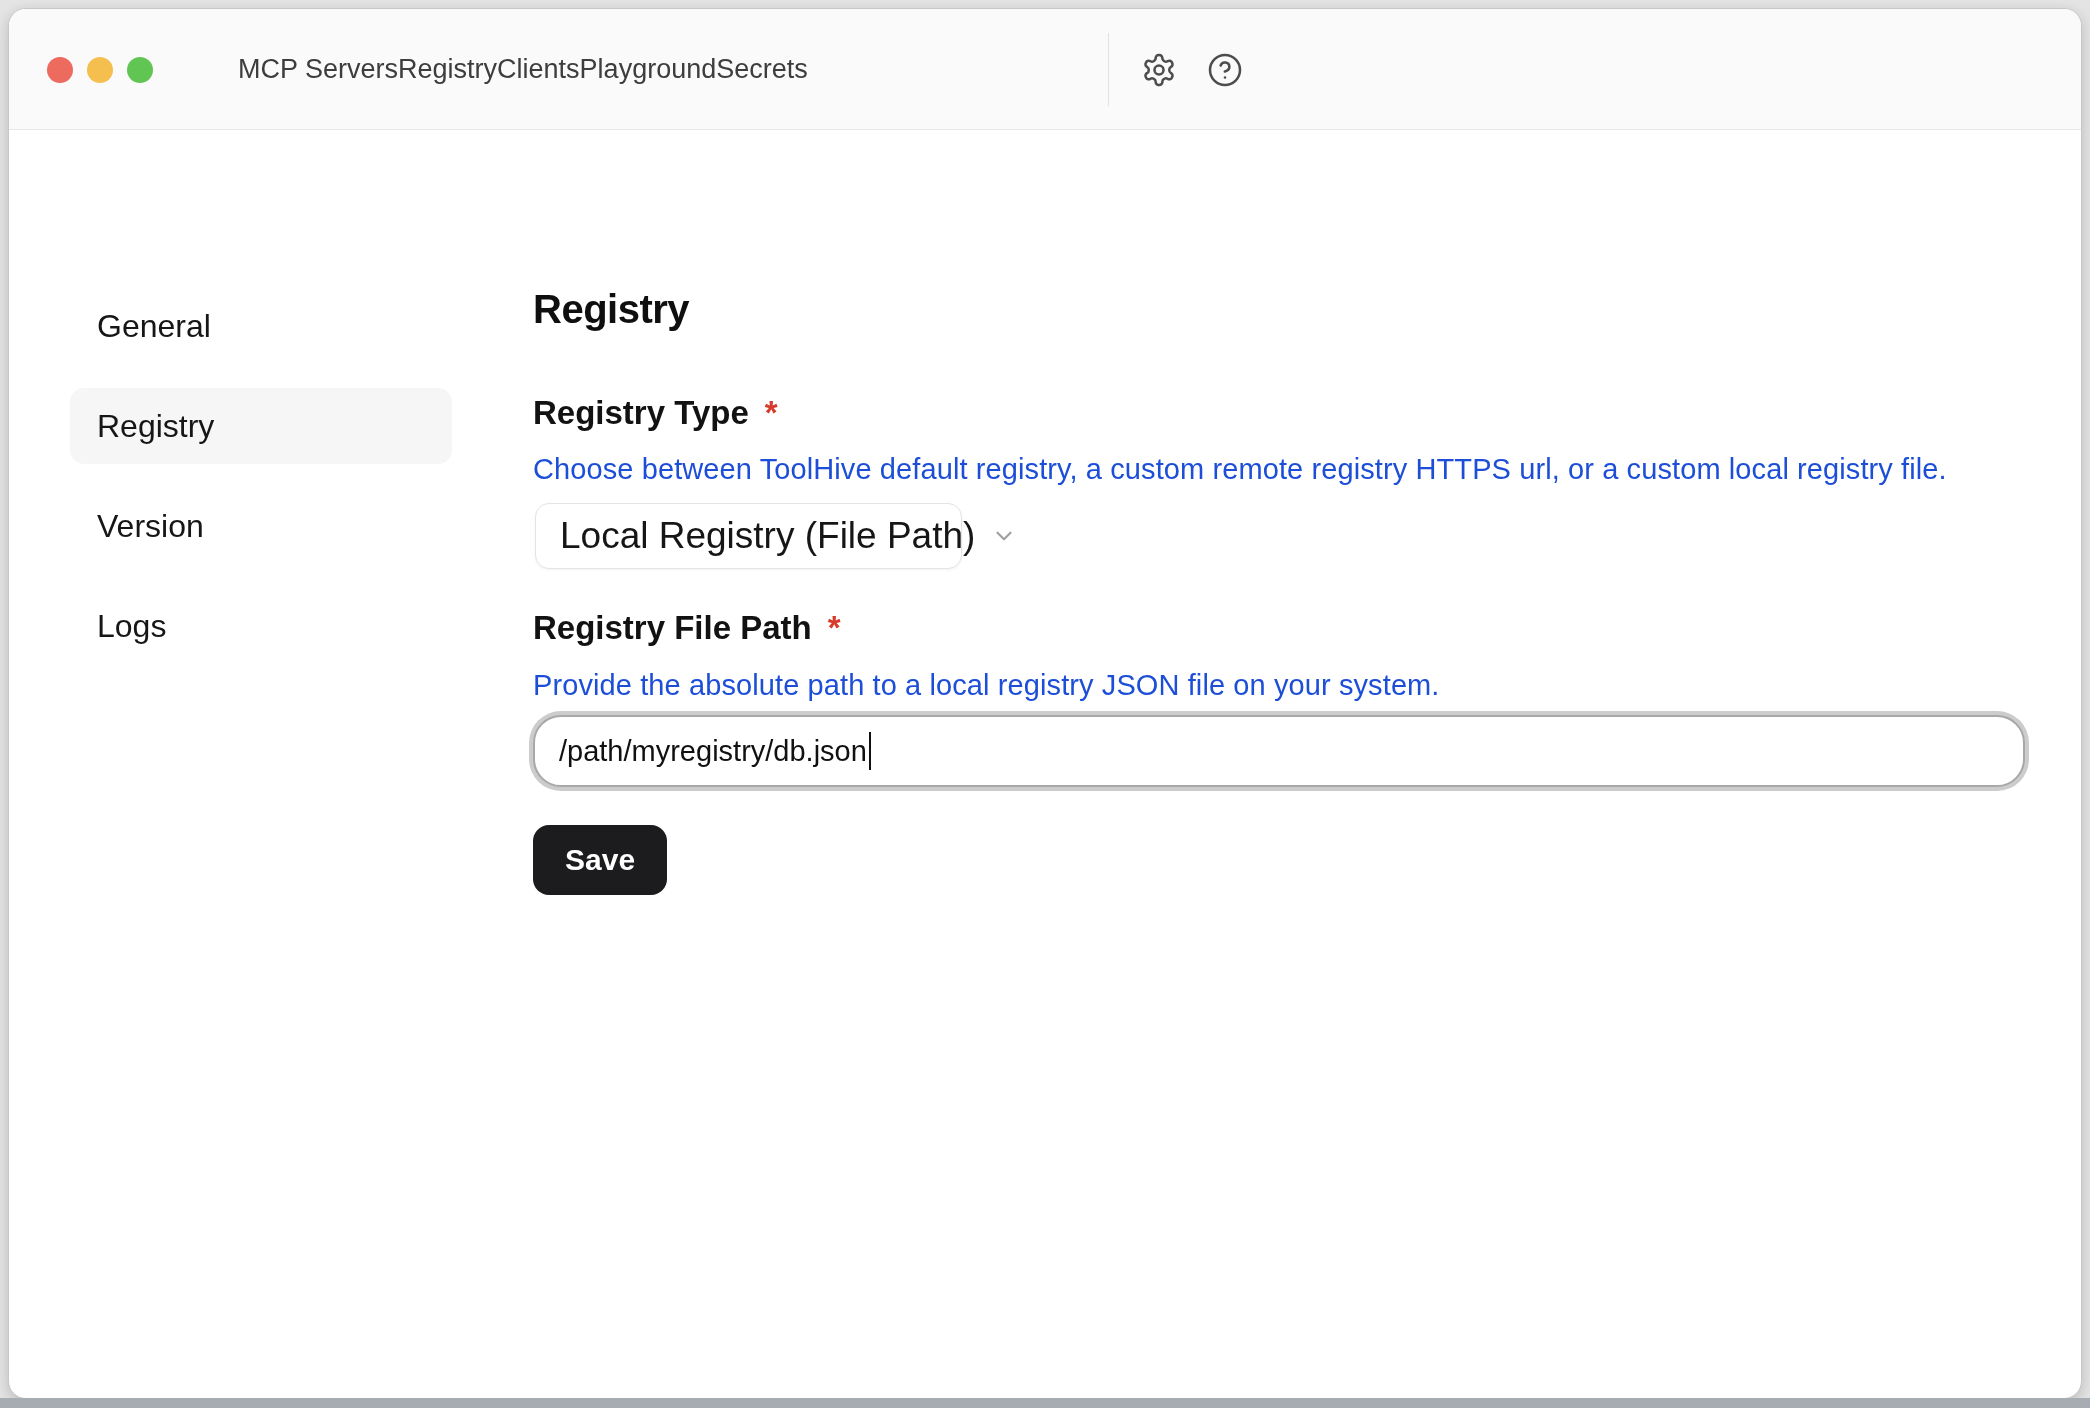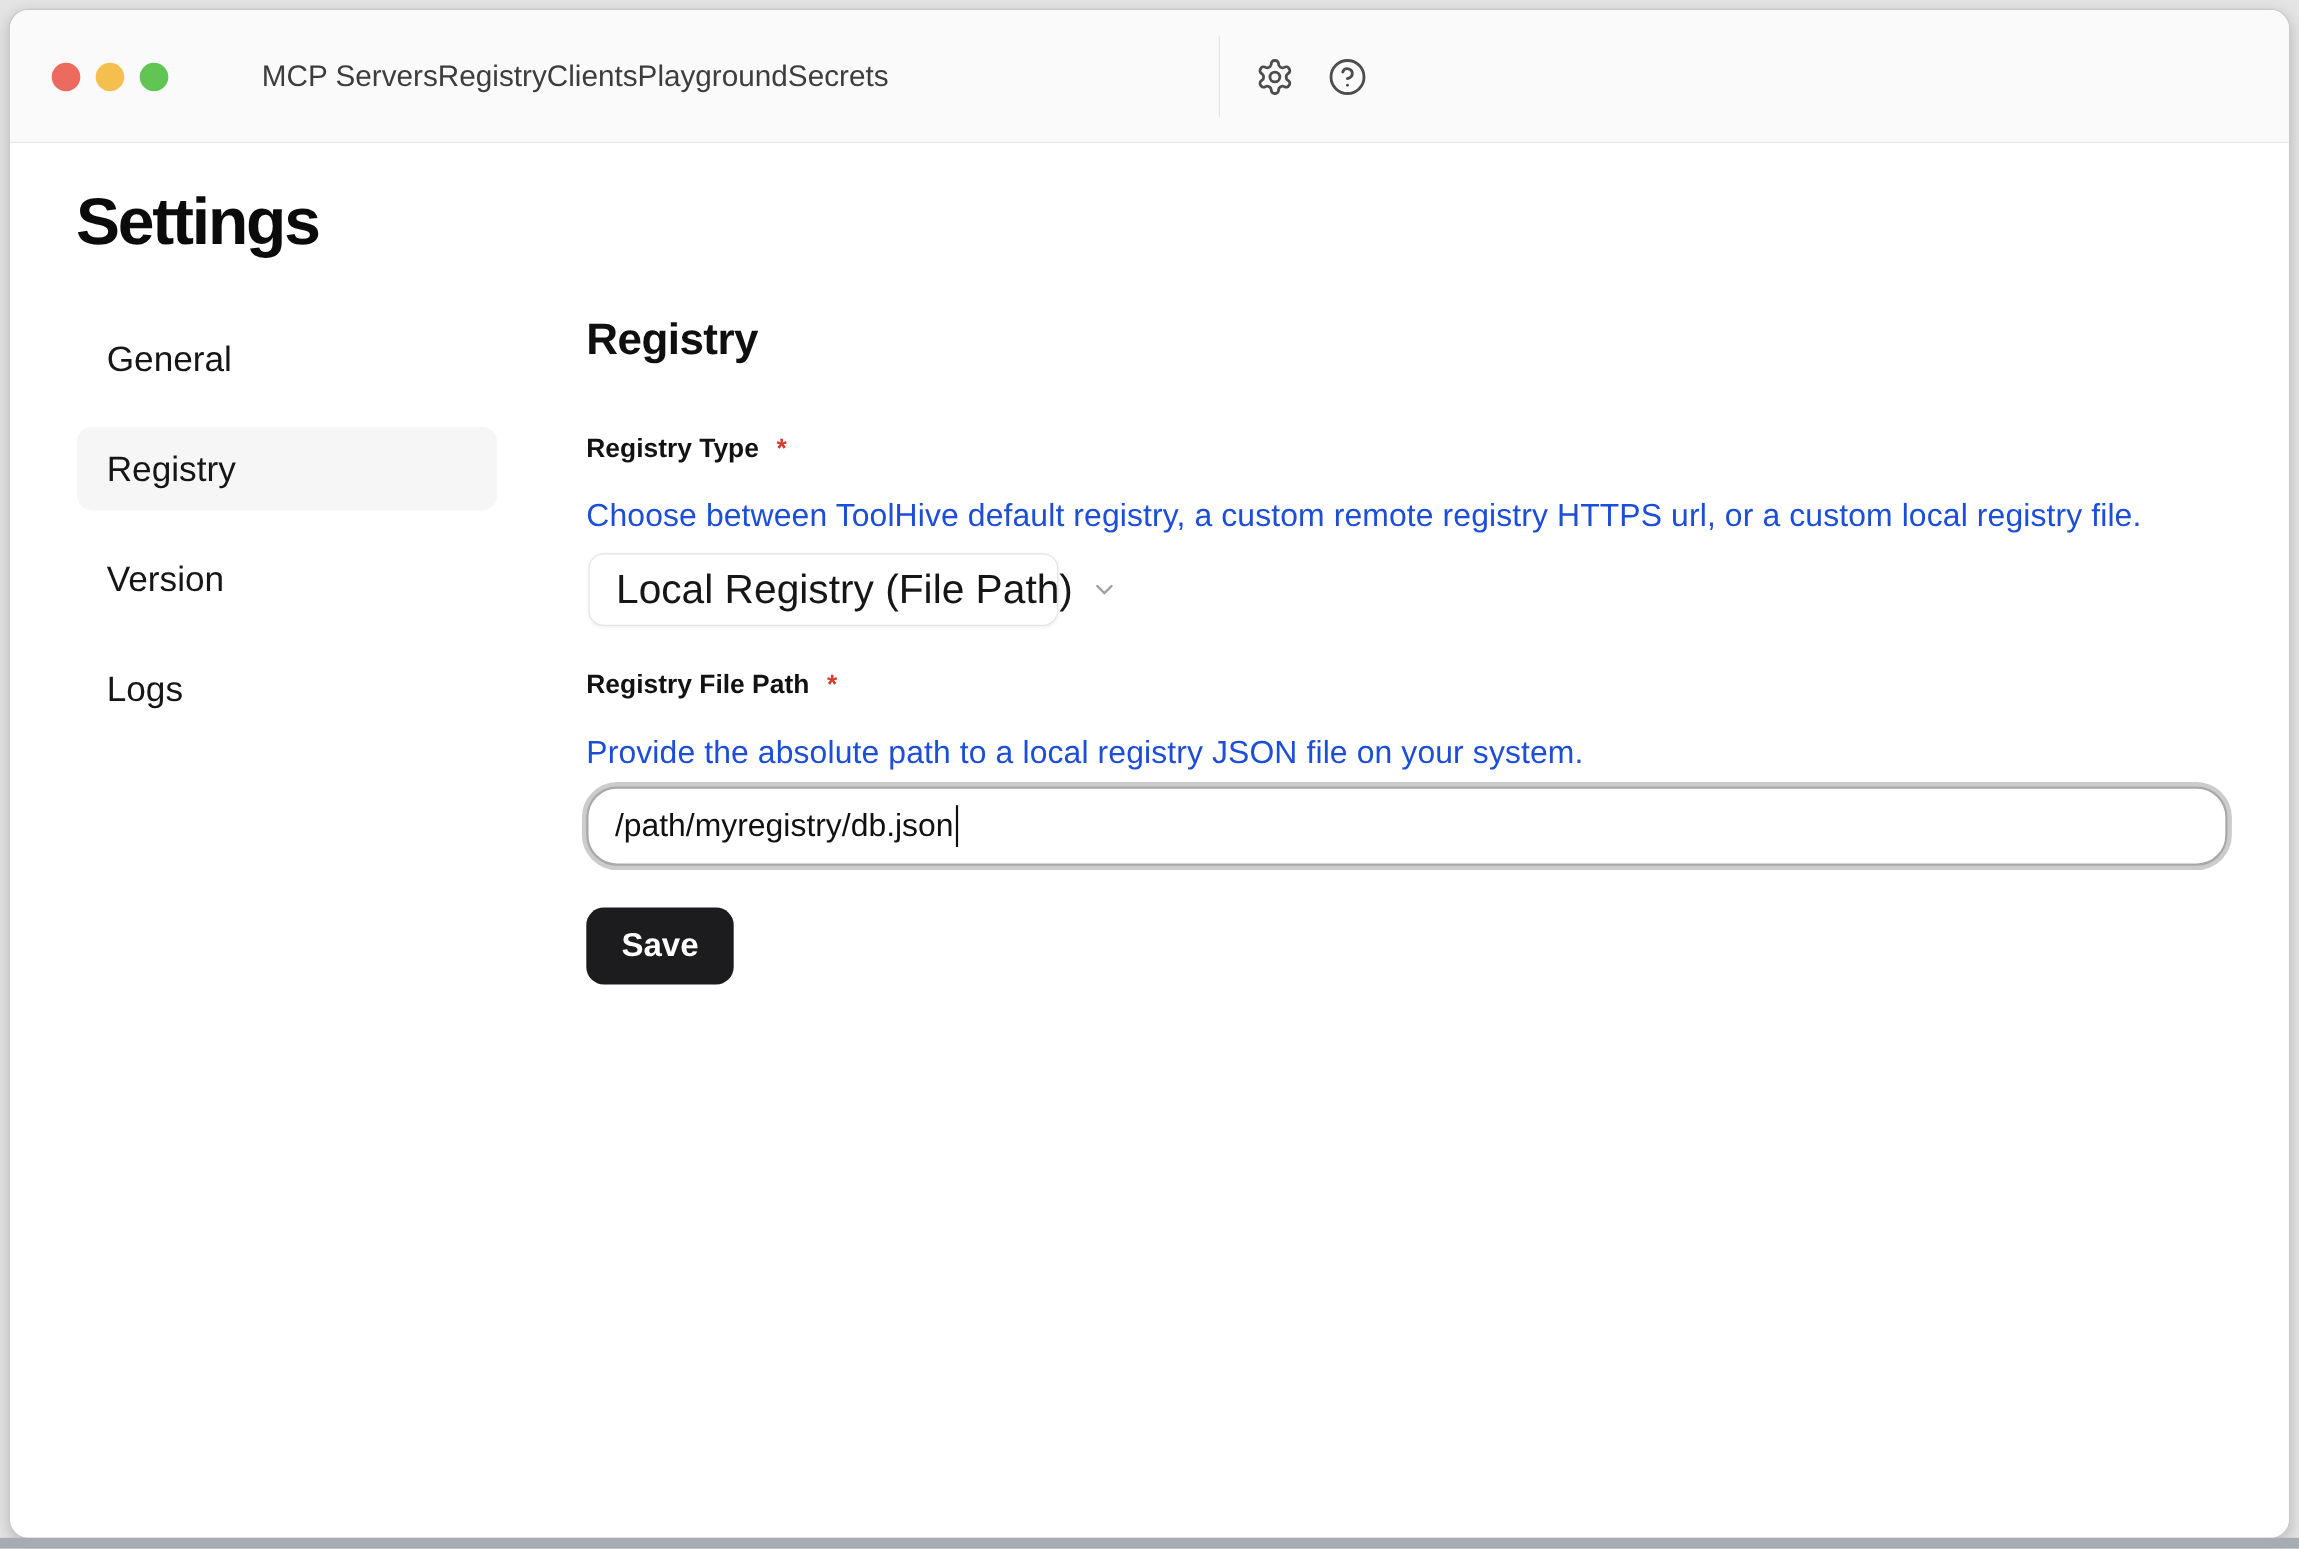--- a/index.html
+++ b/index.html
@@ -70,21 +70,21 @@
   }
   .settings-nav .side-item.active{background:#f6f6f6;}
   
   .panel{position:absolute;left:524px;top:0;width:1500px;}
   .section-heading{
     position:absolute;left:0;top:278px;
     font-size:40px;font-weight:700;letter-spacing:-0.5px;color:#0f0f0f;
   }
   .field-label{
     position:absolute;left:0;
-    font-size:24px;font-weight:700;color:#121212;
+    font-size:33px;font-weight:700;color:#121212;
   }
   .field-label .req{color:var(--required);margin-left:16px;font-weight:700;}
   #label-type{top:385px;}
   #label-path{top:600px;}
   .field-desc{
     position:absolute;left:0;
     font-size:29px;color:#1d4ed8;letter-spacing:0.1px;
   }
   #desc-type{top:444px;}
   #desc-path{top:660px;}
@@ -145,21 +145,20 @@
     </button>
     <button class="icon-btn" id="help-btn" aria-label="Help">
       <svg viewBox="0 0 24 24">
         <circle cx="12" cy="12" r="10"></circle>
         <path d="M9.09 9a3 3 0 0 1 5.83 1c0 2-3 3-3 3"></path>
         <path d="M12 17h.01"></path>
       </svg>
     </button>
   </div>
 
-  <h1 class="page-title">Settings</h1>
 
   <div class="settings-nav">
     <div class="side-item">General</div>
     <div class="side-item active">Registry</div>
     <div class="side-item">Version</div>
     <div class="side-item">Logs</div>
   </div>
 
   <div class="panel">
     <h2 class="section-heading">Registry</h2>

